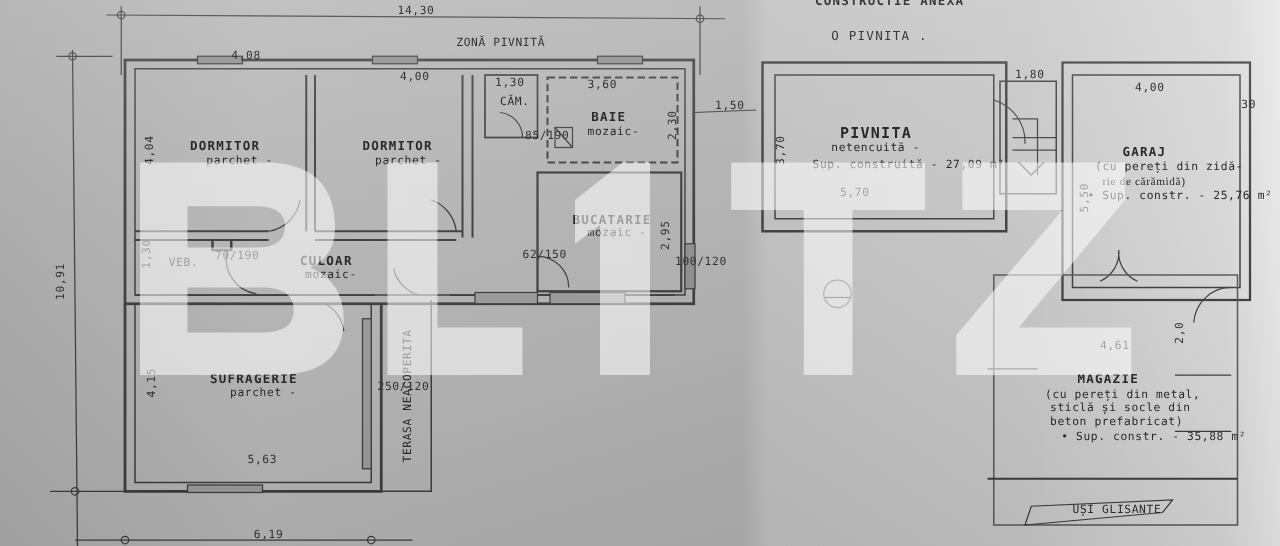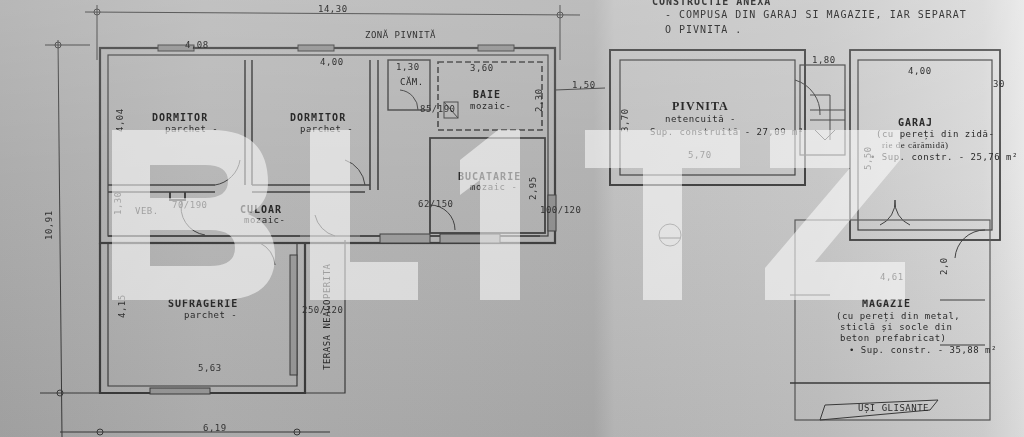--- a/index.html
+++ b/index.html
@@ -109,21 +109,20 @@
       <line x1="940" y1="345" x2="985" y2="345"></line>
 
       <circle cx="670" cy="235" r="11" stroke="#555"></circle>
       <line x1="660" y1="238" x2="680" y2="238"></line>
     </g>
   </svg>
 
   <div id="paper-shade"></div>
 
   <div class="lbl note" style="left:652px;top:-4px;font-weight:bold;">CONSTRUCTIE ANEXA</div>
-  <div class="lbl note" style="left:665px;top:9px;">- COMPUSA DIN GARAJ SI MAGAZIE, IAR SEPARAT</div>
   <div class="lbl note" style="left:665px;top:24px;">O PIVNITA .</div>
 
   <div class="lbl dim" style="left:318px;top:4px;">14,30</div>
   <div class="lbl dim vert" style="left:44px;top:240px;">10,91</div>
   <div class="lbl dim" style="left:365px;top:30px;font-size:9px;">ZONĂ PIVNITĂ</div>
   <div class="lbl dim" style="left:572px;top:80px;">1,50</div>
 
   <div class="lbl dim" style="left:185px;top:40px;">4,08</div>
   <div class="lbl dim vert" style="left:115px;top:132px;">4,04</div>
   <div class="lbl room" style="left:152px;top:112px;">DORMITOR</div>
@@ -158,24 +157,24 @@
 
   <div class="lbl sub vert" style="left:322px;top:370px;">TERASA NEACOPERITA</div>
 
   <div class="lbl dim" style="left:203px;top:423px;">6,19</div>
   <div class="lbl dim" style="left:302px;top:305px;">250/120</div>
   <div class="lbl dim" style="left:540px;top:205px;">100/120</div>
   <div class="lbl dim" style="left:420px;top:104px;">85/190</div>
   <div class="lbl dim" style="left:418px;top:199px;">62/150</div>
   <div class="lbl dim" style="left:172px;top:200px;">70/190</div>
 
-  <div class="lbl room" style="left:672px;top:101px;font-size:12px;font-family:Liberation Serif, serif;">PIVNITA</div>
+  <div class="lbl room" style="left:672px;top:101px;font-size:12px;">PIVNITA</div>
   <div class="lbl sub" style="left:665px;top:114px;">netencuită -</div>
   <div class="lbl sub" style="left:650px;top:127px;">Sup. construită - 27,09 m²</div>
-  <div class="lbl dim" style="left:688px;top:150px;">5,70</div>
+  <div class="lbl dim" style="left:672px;top:150px;">5,70</div>
   <div class="lbl dim vert" style="left:620px;top:132px;">3,70</div>
   <div class="lbl dim" style="left:812px;top:55px;">1,80</div>
 
   <div class="lbl dim" style="left:908px;top:66px;">4,00</div>
   <div class="lbl room" style="left:898px;top:117px;">GARAJ</div>
   <div class="lbl sub" style="left:876px;top:129px;">(cu pereți din zidă-</div>
   <div class="lbl sub" style="left:882px;top:140px;font-family:Liberation Serif, serif;">rie de cărămidă)</div>
   <div class="lbl sub" style="left:870px;top:152px;">• Sup. constr. - 25,76 m²</div>
   <div class="lbl dim vert" style="left:863px;top:170px;">5,50</div>
   <div class="lbl dim" style="left:993px;top:79px;">30</div>

